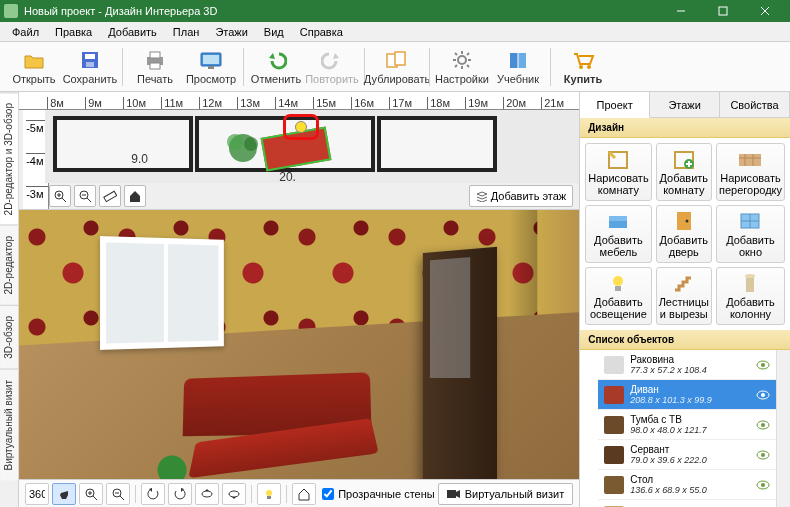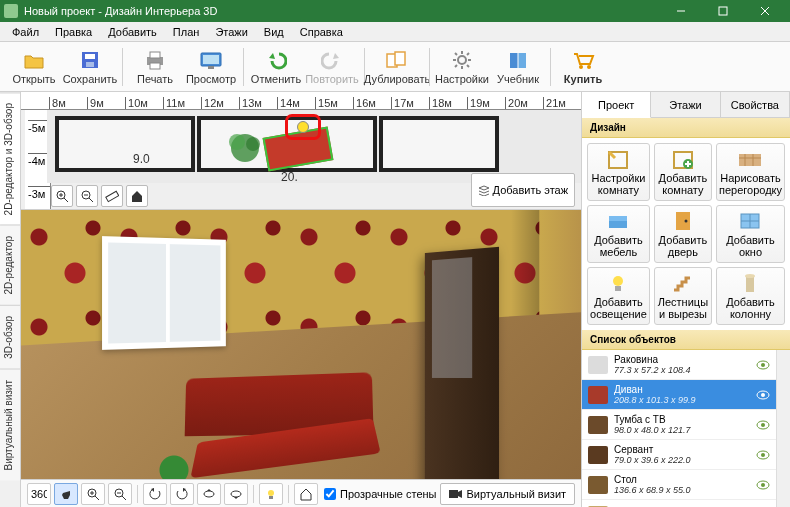--- a/index.html
+++ b/index.html
@@ -34,21 +34,21 @@
 .ruler-v span { border-top: 1px solid #666; padding-top: 1px; }
 .plan-body { position: absolute; left: 26px; top: 0; right: 0; bottom: 26px; background: linear-gradient(#eaeaea,#eaeaea); }
 .room { position: absolute; border: 4px solid #222; background: #f6f6f6; }
 .sofa2d { position: absolute; width: 66px; height: 34px; background: #c43a2a; border: 2px solid #3cc43c; transform: rotate(-10deg); }
 .highlight { position: absolute; width: 36px; height: 26px; border: 3px solid #e11; border-radius: 7px; }
 .roty { position: absolute; width: 12px; height: 12px; background: #ffdf2d; border: 1px solid #888; border-radius: 50%; }
 .dim-label { position: absolute; font-size: 12px; color: #333; }
 .plan-tools { position: absolute; left: 30px; bottom: 2px; display: flex; gap: 3px; }
 .plan-tools .ptool { width: 22px; height: 22px; border: 1px solid #bbb; background: #fff; display: flex; align-items: center; justify-content: center; border-radius: 2px; }
 .plan-right-btns { position: absolute; right: 6px; bottom: 2px; display: flex; gap: 4px; }
-.pbtn { height: 34px; border: 1px solid #bbb; background: #fff; padding: 0 6px; display: flex; align-items: center; gap: 3px; font-size: 10px; border-radius: 2px; }
+.pbtn { height: 22px; border: 1px solid #bbb; background: #fff; padding: 0 6px; display: flex; align-items: center; gap: 3px; font-size: 10px; border-radius: 2px; }
 
 .view3d { flex: 1; position: relative; overflow: hidden; }
 .wallpaper { position: absolute; inset: 0; background: radial-gradient(circle at 20% 30%, #8b1a1a 0 8px, transparent 9px), radial-gradient(circle at 60% 70%, #a82424 0 10px, transparent 11px), radial-gradient(circle at 80% 20%, #7a1515 0 7px, transparent 8px), #c9a84d; background-size: 90px 90px; }
 .floor3d { position: absolute; left: 0; right: 0; bottom: 0; height: 62%; background: linear-gradient(135deg,#b8935f 0,#a27d4a 50%,#8f6a3d 100%); clip-path: polygon(0 20%, 100% 0, 100% 100%, 0 100%); }
 .window3d { position: absolute; left: 80px; top: 28px; width: 130px; height: 110px; background: #e8edf0; border: 6px solid #fff; box-shadow: 0 2px 6px rgba(0,0,0,.3); transform: perspective(600px) rotateY(18deg); }
 .window3d::after { content:''; position:absolute; left:50%; top:0; bottom:0; width:4px; background:#fff; }
 .sofa3d { position: absolute; left: 160px; top: 165px; width: 200px; height: 120px; }
 .sofa-back { position: absolute; top: 0; left: 0; width: 190px; height: 60px; background: linear-gradient(#9c2418,#7a1c12); border-radius: 8px 8px 0 0; transform: perspective(500px) rotateX(8deg) rotateY(-10deg); }
 .sofa-seat { position: absolute; top: 45px; left: 10px; width: 185px; height: 55px; background: linear-gradient(#b32a1c,#8c2015); border-radius: 6px; transform: perspective(500px) rotateX(50deg) rotateY(-10deg); }
 .cabinet { position: absolute; right: 80px; top: 40px; width: 80px; height: 250px; background: linear-gradient(90deg,#4a3320,#2f1f12); transform: perspective(600px) rotateY(-22deg); box-shadow: -4px 4px 12px rgba(0,0,0,.4); }
@@ -68,21 +68,21 @@
 
 .sidepanel { width: 219px; background: #fff; border-left: 1px solid #d0d0d0; display: flex; flex-direction: column; }
 .tabs-h { height: 26px; display: flex; border-bottom: 1px solid #d0d0d0; }
 .tabs-h .tab { flex: 1; display: flex; align-items: center; justify-content: center; font-size: 11px; border-right: 1px solid #d0d0d0; background: #f0f0f0; }
 .tabs-h .tab.active { background: #fff; border-bottom: 1px solid #fff; margin-bottom: -1px; }
 .sect-head { height: 20px; background: linear-gradient(#f8e9b8,#f0dc98); padding: 0 8px; display: flex; align-items: center; font-weight: bold; font-size: 10px; border-bottom: 1px solid #e0c868; }
 .grid3 { display: grid; grid-template-columns: repeat(3, 1fr); gap: 4px; padding: 5px; }
 .gbtn { height: 58px; border: 1px solid #d0d0d0; background: linear-gradient(#fdfdfd,#f2f2f2); border-radius: 3px; display: flex; flex-direction: column; align-items: center; justify-content: center; font-size: 9px; text-align: center; padding: 2px; gap: 2px; }
 .gbtn .gicon { width: 26px; height: 22px; }
 .objlist { flex: 1; overflow: hidden; display: flex; flex-direction: column; }
-.objrow { height: 30px; display: flex; align-items: center; padding: 0 6px; gap: 6px; border-bottom: 1px solid #eee; position: relative; }
+.objrow { height: 30px; display: flex; align-items: center; padding: 0 6px; gap: 6px; border-bottom: 1px solid #eee; position: relative; margin-left: 18px; }
 .objrow.selected { background: #3a8de0; color: #fff; }
 .objrow .oicon { width: 20px; height: 18px; background: #bca070; border-radius: 2px; }
 .objrow .otxt { display: flex; flex-direction: column; line-height: 1.15; }
 .objrow .oname { font-size: 10px; }
 .objrow .odim { font-size: 9px; opacity: .85; font-style: italic; }
 .objrow .eye { position: absolute; right: 6px; width: 14px; height: 10px; }
 .scroll-track { width: 14px; background:#f0f0f0; border-left:1px solid #ddd; }
 .objlist-body { display:flex; flex:1; }
 .objlist-rows { flex:1; }
 
@@ -418,21 +418,21 @@
       <div class="tab">Этажи</div>
       <div class="tab">Свойства</div>
     </div>
     <div class="sect-head">Дизайн</div>
     <div class="grid3" id="grid3">
         <div class="gbtn">
           <svg class="gicon" width="26" height="22">
             <rect x="4" y="4" width="18" height="16" fill="none" stroke="#c8a040" stroke-width="2"></rect>
             <path d="M4 4l6 6" stroke="#e4b444" stroke-width="3"></path>
           </svg>
-          <span>Настройки комнату</span>
+          <span>Нарисовать комнату</span>
         </div>
         <div class="gbtn">
           <svg class="gicon" width="26" height="22">
             <rect x="4" y="4" width="18" height="16" fill="none" stroke="#c8a040" stroke-width="2"></rect>
             <circle cx="18" cy="16" r="5" fill="#4aa44a"></circle>
             <line x1="18" y1="13" x2="18" y2="19" stroke="#fff" stroke-width="2"></line>
             <line x1="15" y1="16" x2="21" y2="16" stroke="#fff" stroke-width="2"></line>
           </svg>
           <span>Добавить комнату</span>
         </div>

